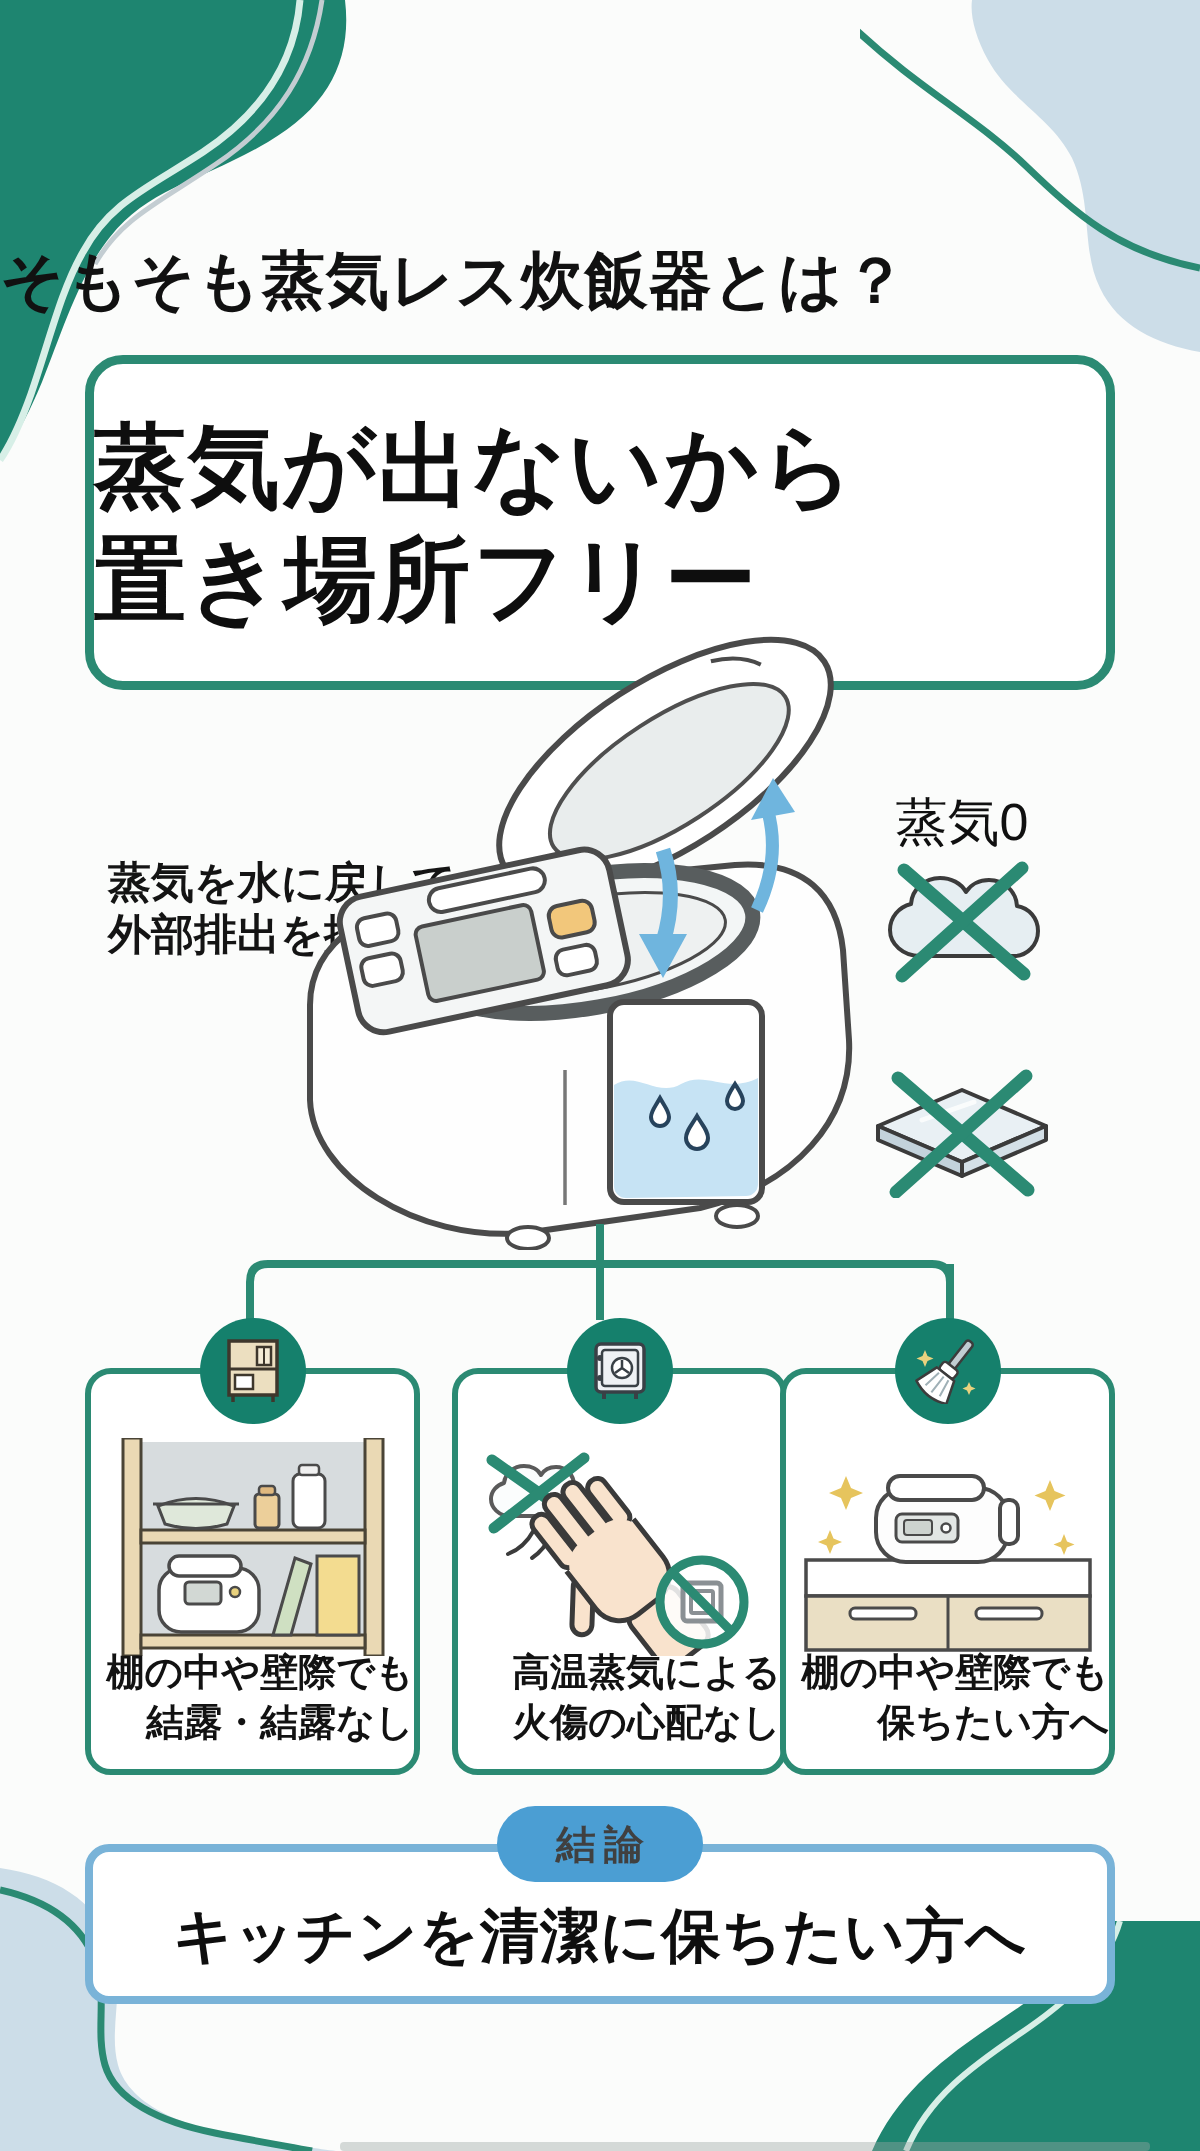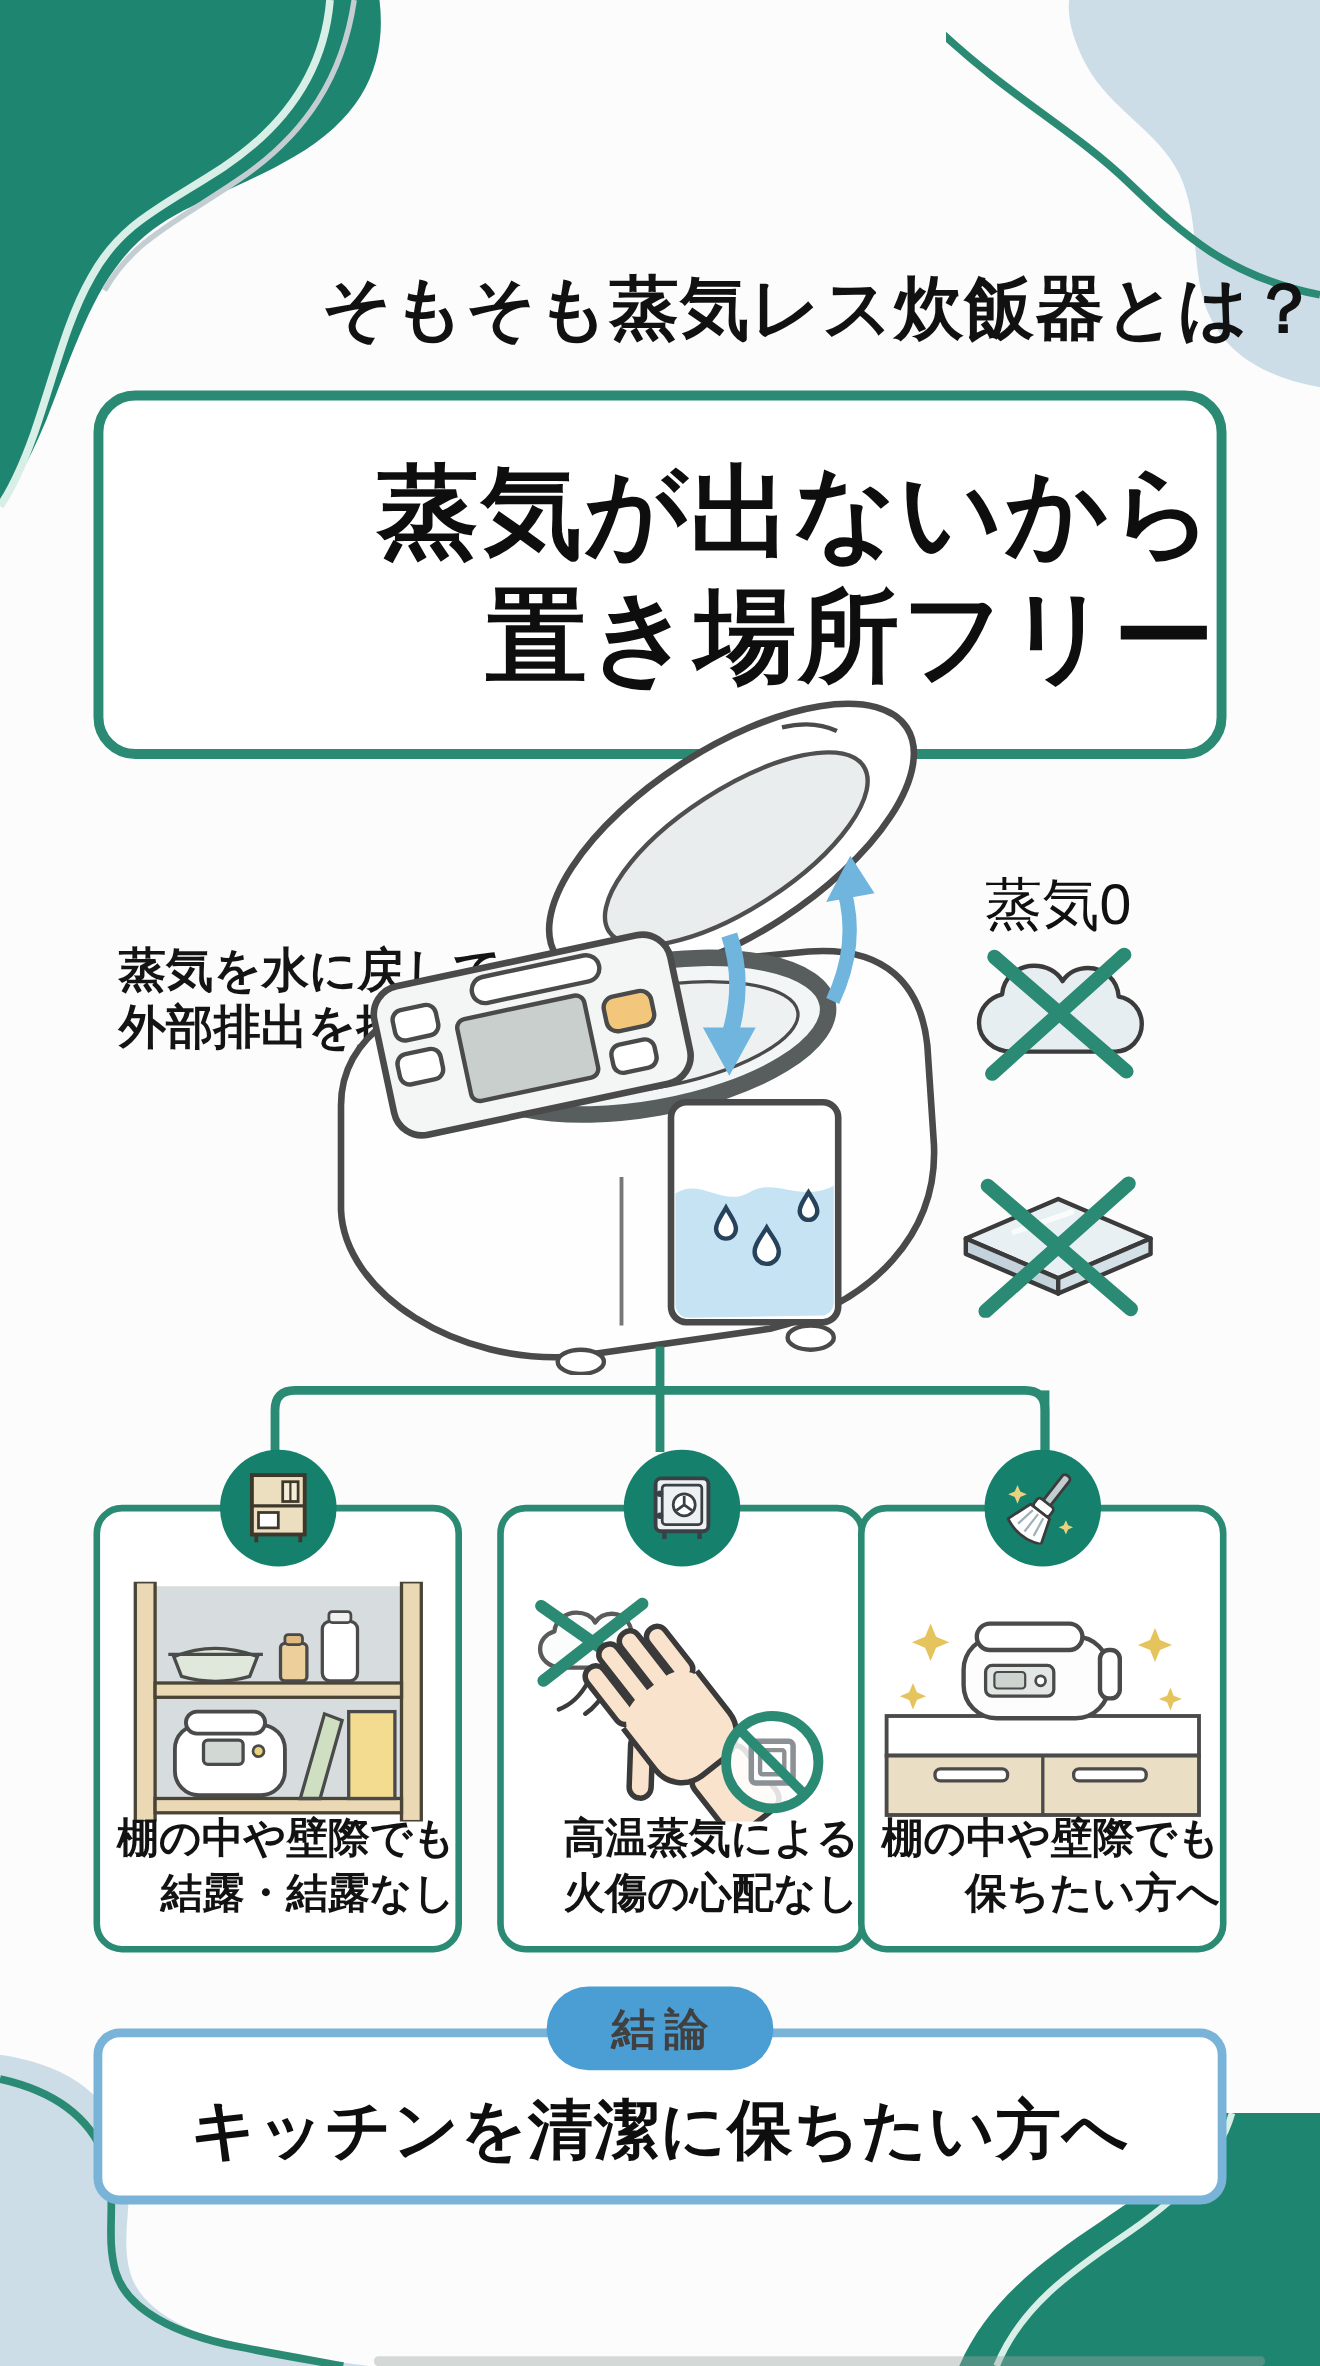--- a/index.html
+++ b/index.html
@@ -4,28 +4,28 @@
 <style>
   html,body{margin:0;padding:0;background:#e9ebea;}
   .stage{
     position:relative;width:1200px;height:2151px;margin:0 auto;
     background:#fbfcfb;overflow:hidden;
     font-family:"Liberation Sans","DejaVu Sans",sans-serif;
     color:#111;
   }
   .deco{position:absolute;pointer-events:none;}
   .page-title{
-    position:absolute;left:0;top:238px;width:1200px;text-align:right;
+    position:absolute;left:0;top:238px;width:1200px;text-align:left;
     font-size:63px;font-weight:900;letter-spacing:1px;color:#111;
   }
   .hero-box{
     position:absolute;left:85px;top:355px;width:1030px;height:335px;
     box-sizing:border-box;border:9px solid #2b8a73;border-radius:38px;
     background:#ffffff;display:flex;flex-direction:column;justify-content:center;
-    align-items:flex-end;text-align:center;
+    align-items:flex-start;text-align:center;
   }
   .hero-line{font-size:92px;font-weight:900;line-height:1.22;color:#0e0e0e;letter-spacing:2px;}
   .note{
     position:absolute;left:108px;top:856px;width:360px;
     font-size:43px;font-weight:900;line-height:1.22;color:#141414;
   }
   .side-label{
     position:absolute;width:280px;text-align:center;
     font-size:52px;font-weight:400;color:#101010;
   }

